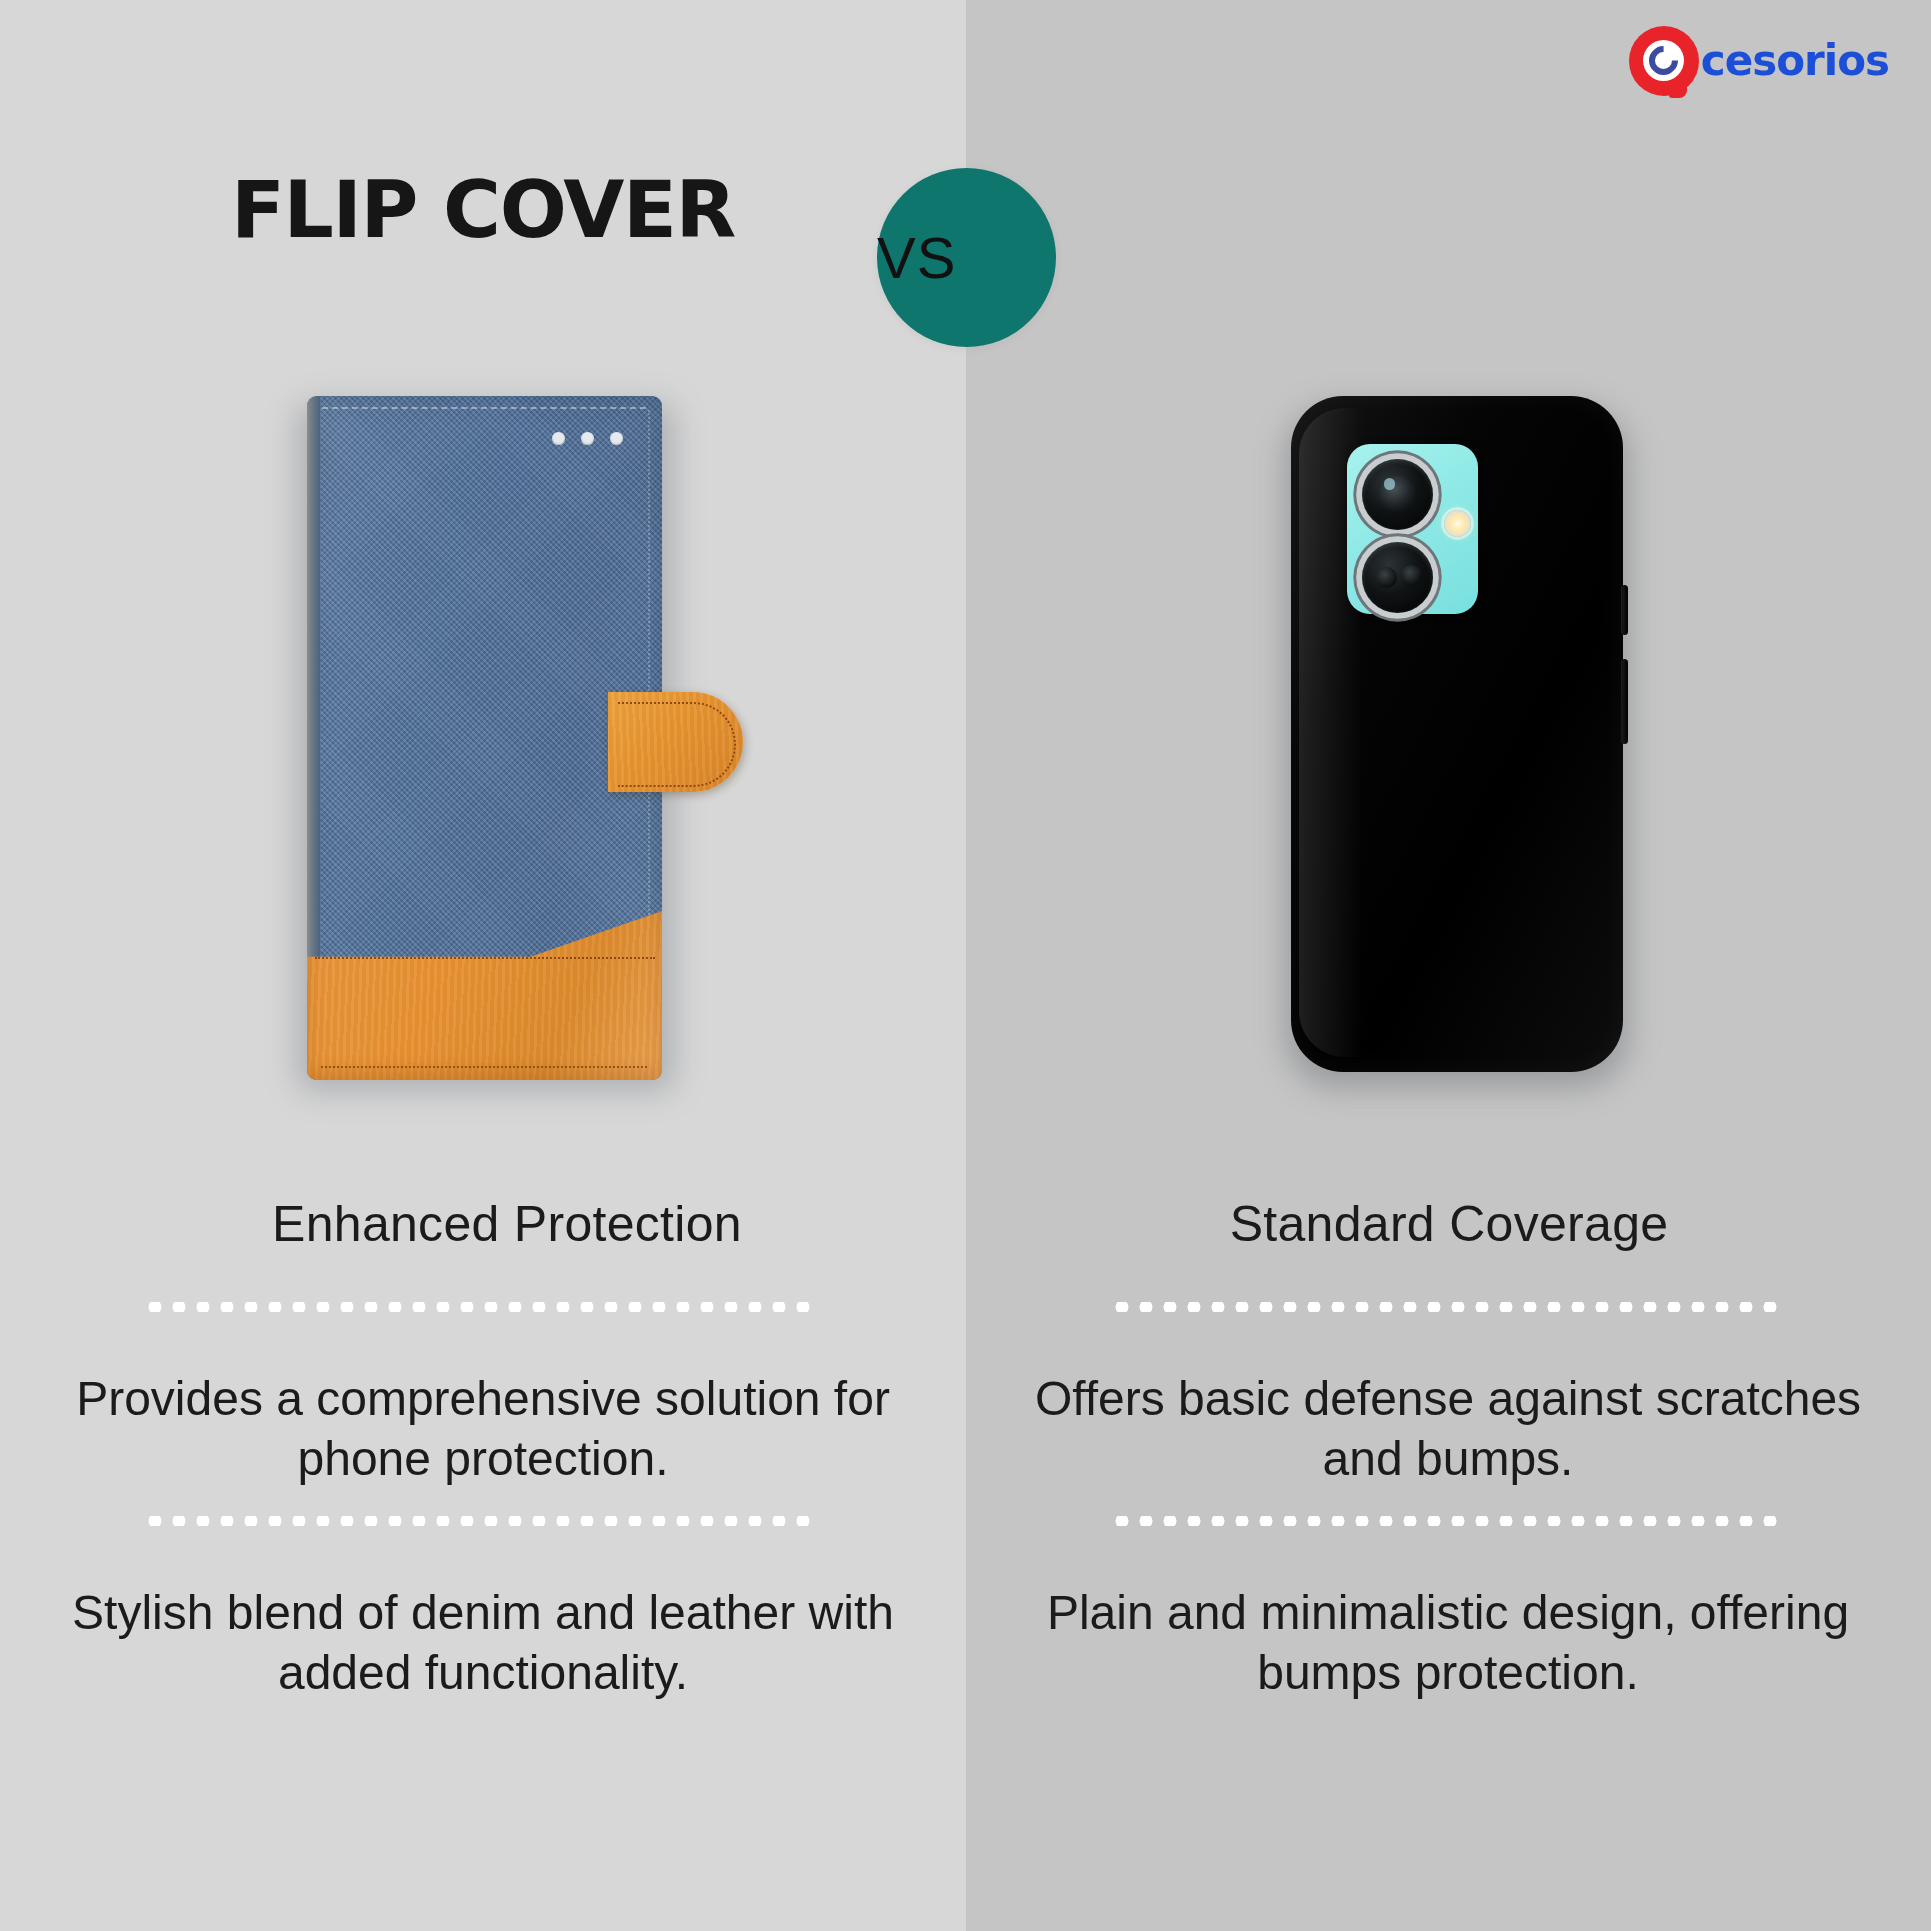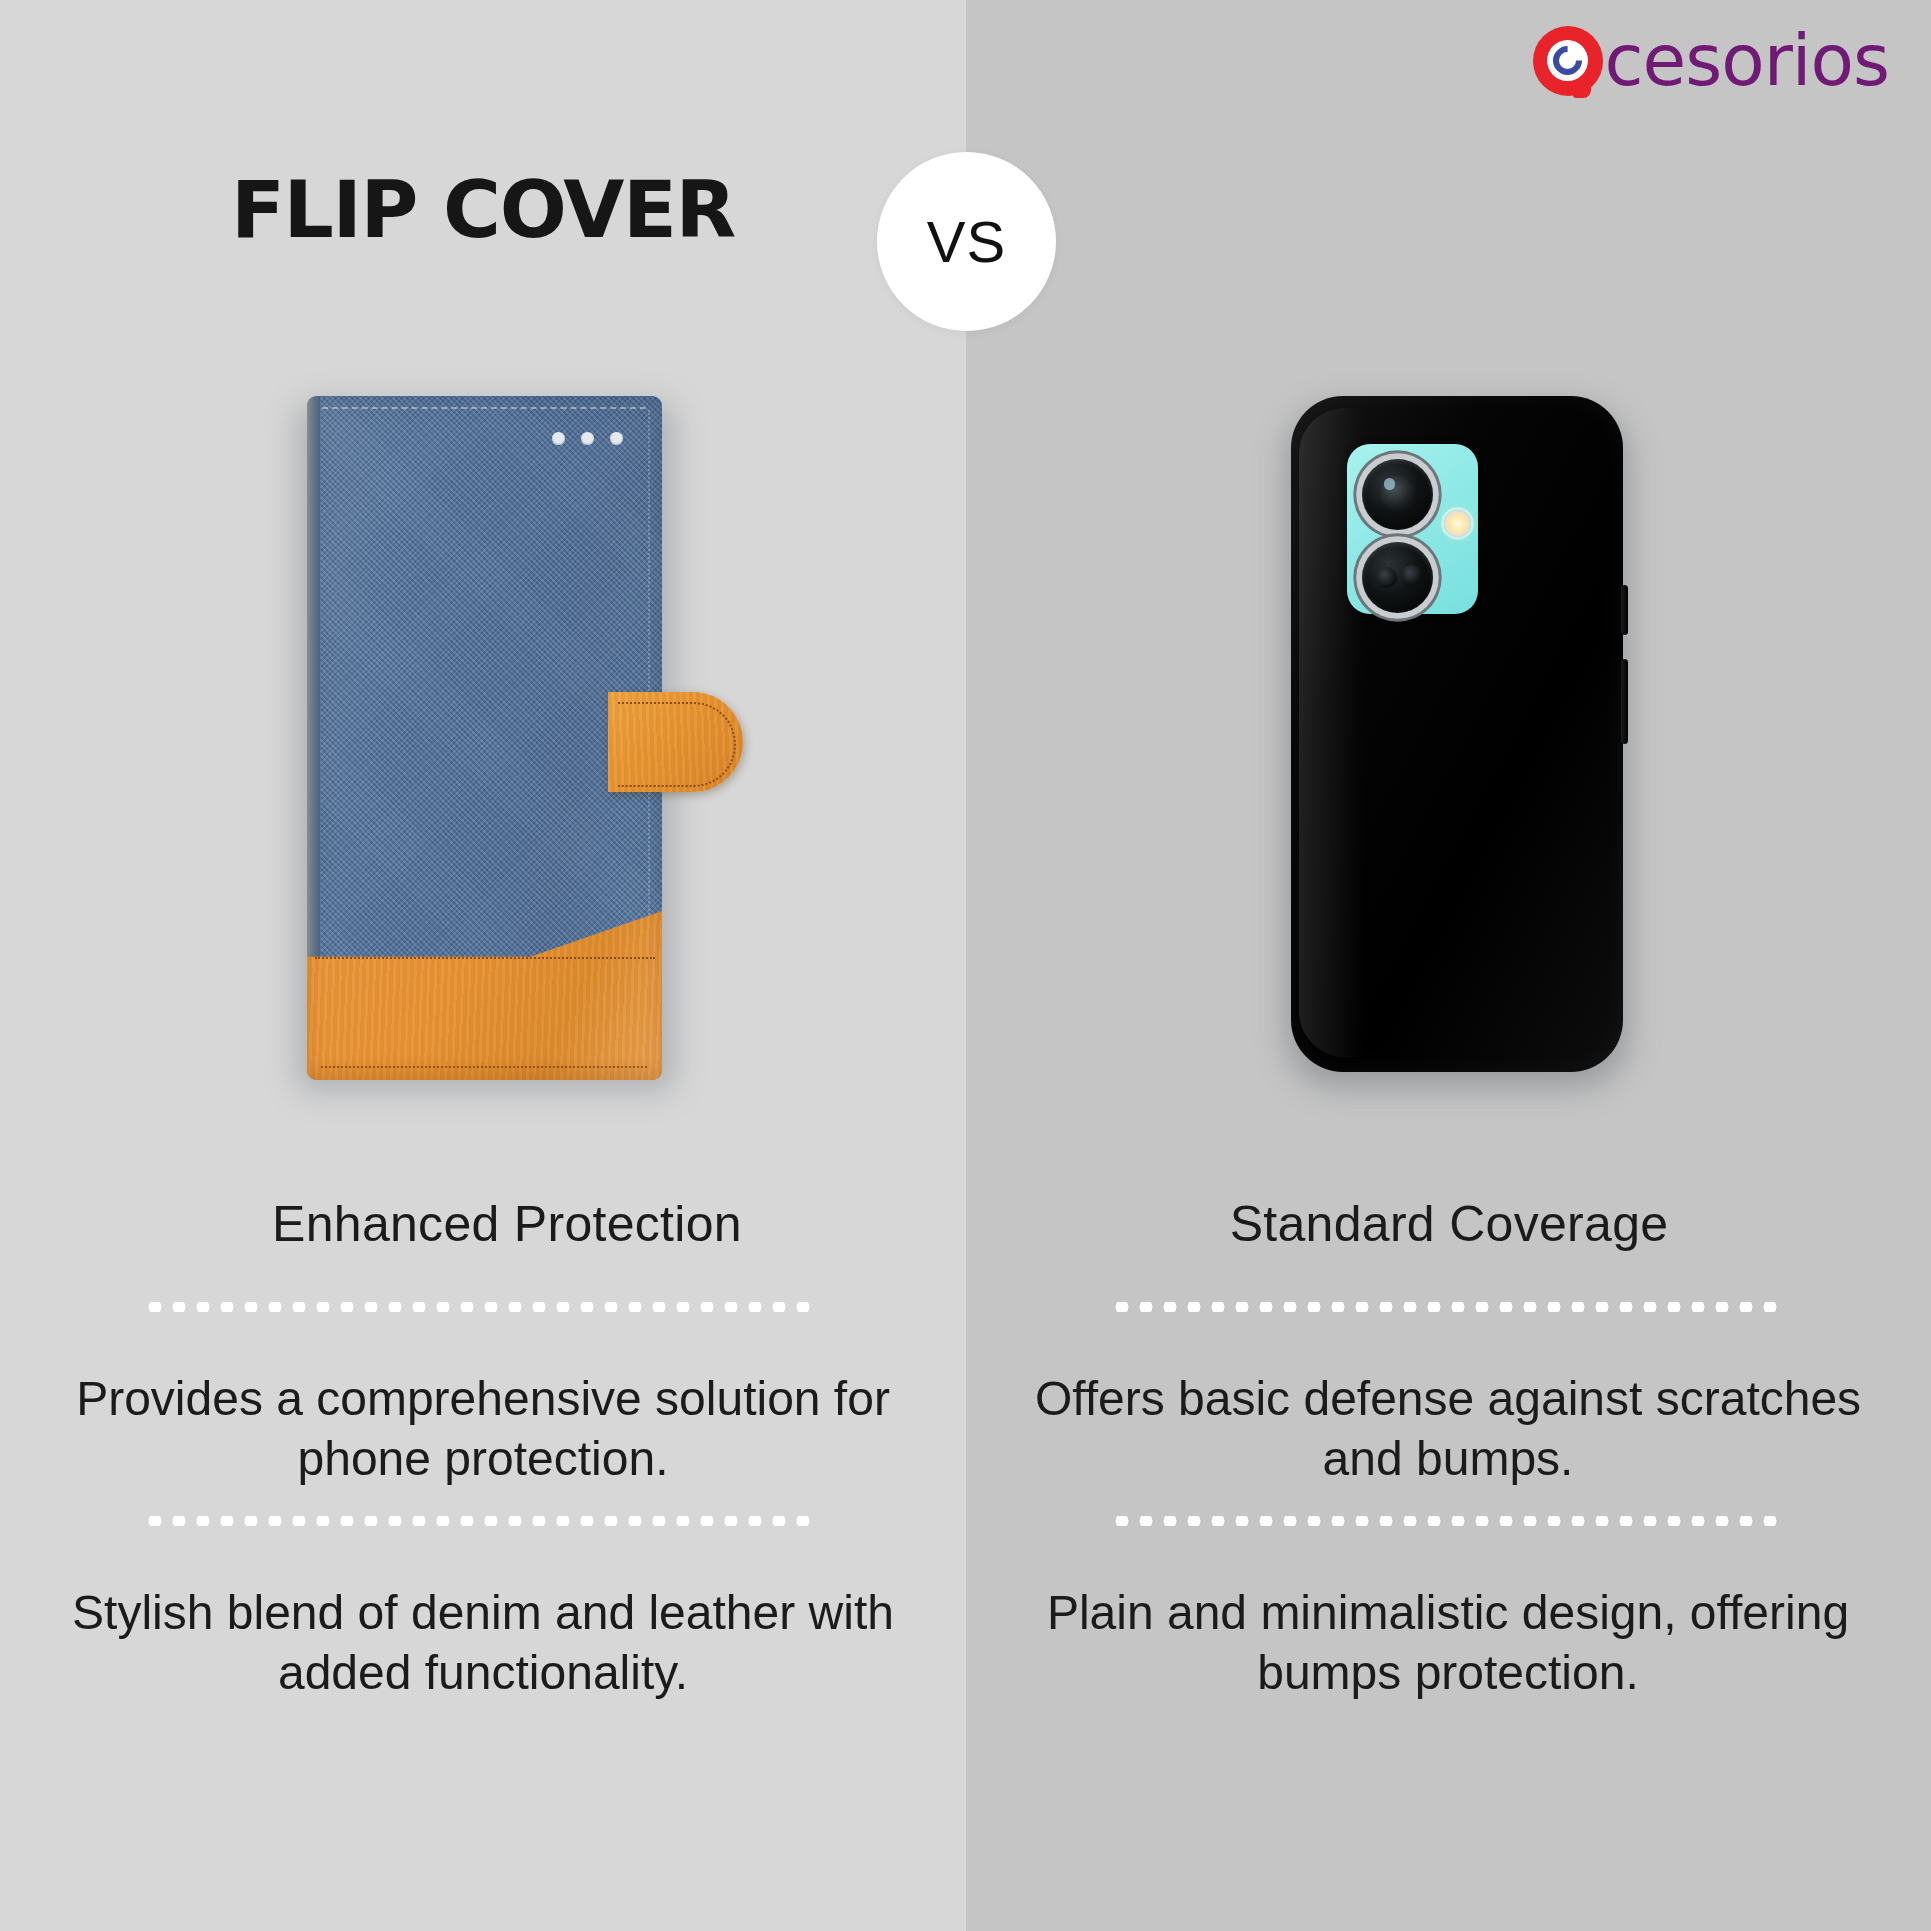--- a/index.html
+++ b/index.html
@@ -30,38 +30,38 @@
     position:absolute;left:14.5px;top:14.5px;width:41px;height:41px;border-radius:50%;
     background:#fff;
   }
   .logo-mark .c-glyph{
     position:absolute;left:20px;top:20px;width:29px;height:29px;border-radius:50%;
     border:6.8px solid #3b4ba0;border-right-color:transparent;
     transform:rotate(-45deg);box-sizing:border-box;
   }
   .logo-text{
     font-family:"DejaVu Sans","Liberation Sans",sans-serif;
-    font-size:71px;font-weight:400;color:#701a75;letter-spacing:-1px;
+    font-size:42px;font-weight:700;color:#1d4ed8;letter-spacing:-1px;
     margin-left:1.9px;line-height:1;
   }
 
   
   .title{
     position:absolute;top:164px;
     font-family:"DejaVu Sans","Liberation Sans",sans-serif;
     font-weight:700;font-size:79px;color:#161616;
     letter-spacing:-1.4px;text-align:center;white-space:nowrap;
   }
   .title-left{left:0;width:966px;}
   .title-right{left:966px;width:966px;}
 
   
   .vs-badge{
-    position:absolute;left:877px;top:152px;width:179px;height:179px;border-radius:50%;
-    background:#ffffff;display:flex;align-items:center;justify-content:center;
+    position:absolute;left:877px;top:168px;width:179px;height:179px;border-radius:50%;
+    background:#0f766e;display:flex;align-items:center;
     box-shadow:0 1.9px 9.7px rgba(0,0,0,.05);
   }
   .vs-badge span{
     font-family:"Liberation Sans","DejaVu Sans",sans-serif;
     font-size:58px;font-weight:400;color:#111;letter-spacing:1px;
   }
 
   
   .flip-wrap{position:absolute;left:307px;top:396px;width:357px;height:690px;}
   .flip-shadow{

